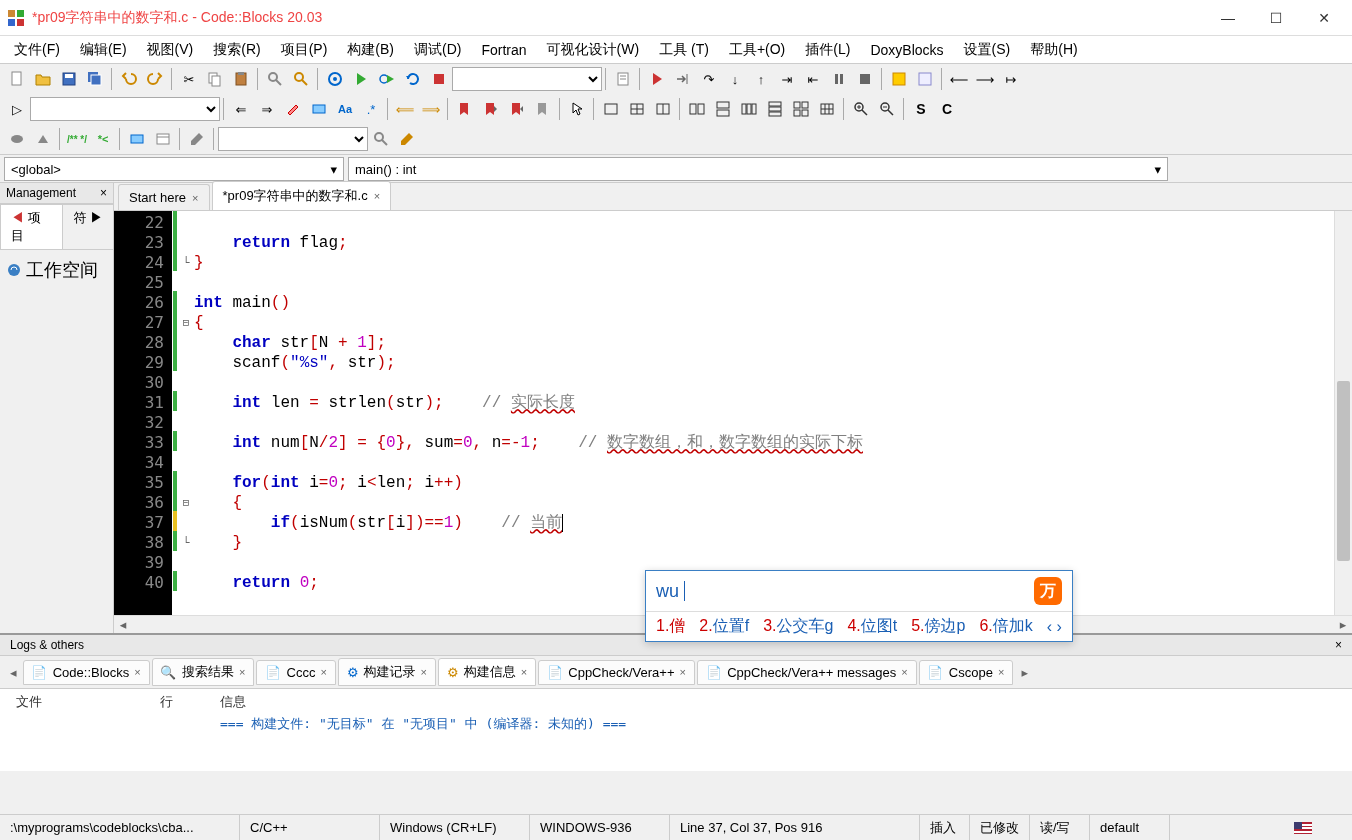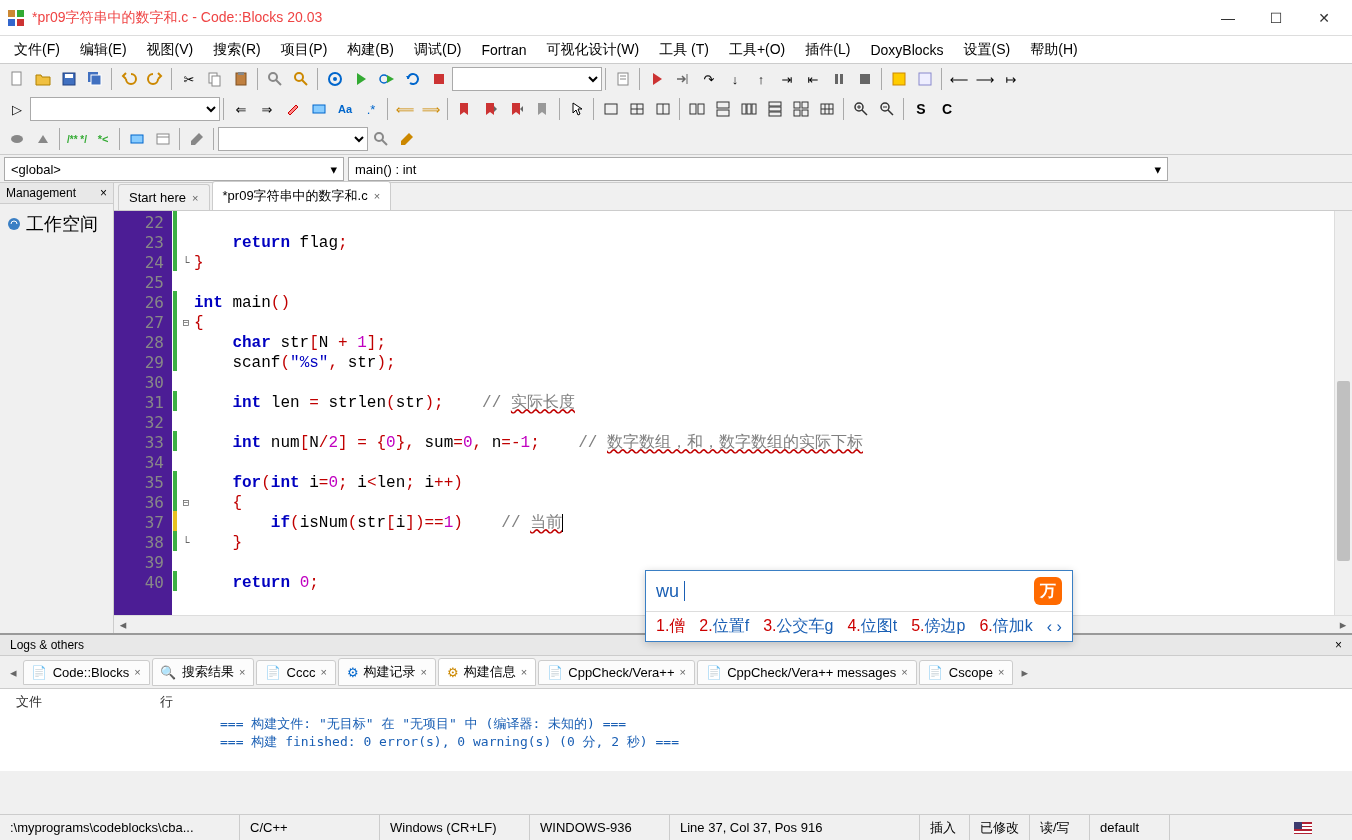--- a/index.html
+++ b/index.html
@@ -36,21 +36,21 @@
 .mgmt-body { padding: 6px; }
 .tree-item { display: flex; align-items: center; gap: 4px; font-size: 18px; padding: 2px 0;}
 
 
 .editor { flex: 1; display: flex; flex-direction: column; background: #fff; }
 .editor-tabs { height: 28px; display: flex; align-items: flex-end; background: #f0f0f0; border-bottom: 1px solid #ccc; padding-left: 4px; }
 .etab { padding: 5px 10px; font-size: 13px; background: #f0f0f0; border: 1px solid #ccc; border-bottom: none; margin-right: 2px; display: flex; align-items: center; gap: 6px; border-radius: 3px 3px 0 0;}
 .etab.active { background: #fff; }
 .etab .close { font-size: 11px; color: #666; cursor: pointer; }
 .code-area { flex: 1; display: flex; overflow: hidden; position: relative; }
-.gutter { width: 58px; background: #4c1d95; text-align: right; padding-right: 8px; font-family: Consolas, monospace; font-size: 16px; color: #888; line-height: 20px; padding-top: 2px;}
+.gutter { width: 58px; background: #000000; text-align: right; padding-right: 8px; font-family: Consolas, monospace; font-size: 16px; color: #888; line-height: 20px; padding-top: 2px;}
 .changebar { width: 6px; background: #fff; }
 .changebar .mark { width: 4px; background: #3cb043; margin-left: 1px;}
 .changebar .mark.y { background: #e8c020; }
 .foldcol { width: 16px; background: #fff; font-family: monospace; font-size: 11px; color: #666; line-height: 20px; text-align: center; padding-top: 2px;}
 .code { flex: 1; font-family: Consolas, "Courier New", monospace; font-size: 16px; line-height: 20px; white-space: pre; padding-top: 2px; position: relative;}
 .code .kw { color: #0000c0; font-weight: bold; }
 .code .str { color: #0000c0; }
 .code .num { color: #c000c0; }
 .code .op { color: #c00000; }
 .code .cm { color: #808080; }
@@ -464,20 +464,26 @@
     <span>main() : int</span>
       <span>▾</span>
   </div>
 </div>
 
 <div class="mainarea">
   <div class="mgmt">
     <div class="mgmt-title">
       <span>Management</span>
       <span style="cursor:pointer">×</span>
+    </div>
+    <div class="mgmt-tabs">
+      <div class="mgmt-tab">
+        <span style="color:#c33">◀&nbsp;</span><span>项目</span>
+      </div>
+      <div class="mgmt-tab" style="background:#f0f0f0"><span>符</span><span>&nbsp;▶</span></div>
     </div>
     <div class="mgmt-body">
       <div class="tree-item">
         <svg class="icon-svg" viewBox="0 0 16 16">
             <circle cx="8" cy="8" r="6" fill="#3a7fc4"></circle>
             <path d="M5 8 a3 3 0 0 1 6 0" fill="none" stroke="#fff"></path>
           </svg>
         <span>工作空间</span>
       </div>
     </div>
@@ -652,30 +658,30 @@
         <span>Cscope</span>
         <span class="close">×</span>
       </div>
       <span style="padding: 0px 6px; color: rgb(102, 102, 102);">▸</span>
     </div>
   <div class="logs-body">
     <div style="flex:1">
       <div class="logs-hdr">
         <div class="logs-col1">文件</div>
         <div class="logs-col2">行</div>
+        <div class="logs-col3">信息</div>
       </div>
       <div style="display:flex">
         <div class="logs-col1"></div>
           <div class="logs-col2"></div>
         <div class="logs-col3 logs-msg">=== 构建文件: "无目标" 在 "无项目" 中 (编译器: 未知的) ===</div>
       </div>
       <div style="display:flex">
         <div class="logs-col1"></div>
           <div class="logs-col2"></div>
-        <div class="logs-col3 logs-msg" style="color:#1a5fb4">=== 构建 finished: 0 error(s), 0 warning(s) (0 分, 2 秒) ===</div>
       </div>
     </div>
   </div>
 </div>
 
 <div class="statusbar">
   <div class="cell" style="width:240px">:\myprograms\codeblocks\cba...</div>
   <div class="cell" style="width:140px">C/C++</div>
   <div class="cell" style="width:150px">Windows (CR+LF)</div>
   <div class="cell" style="width:140px">WINDOWS-936</div>

